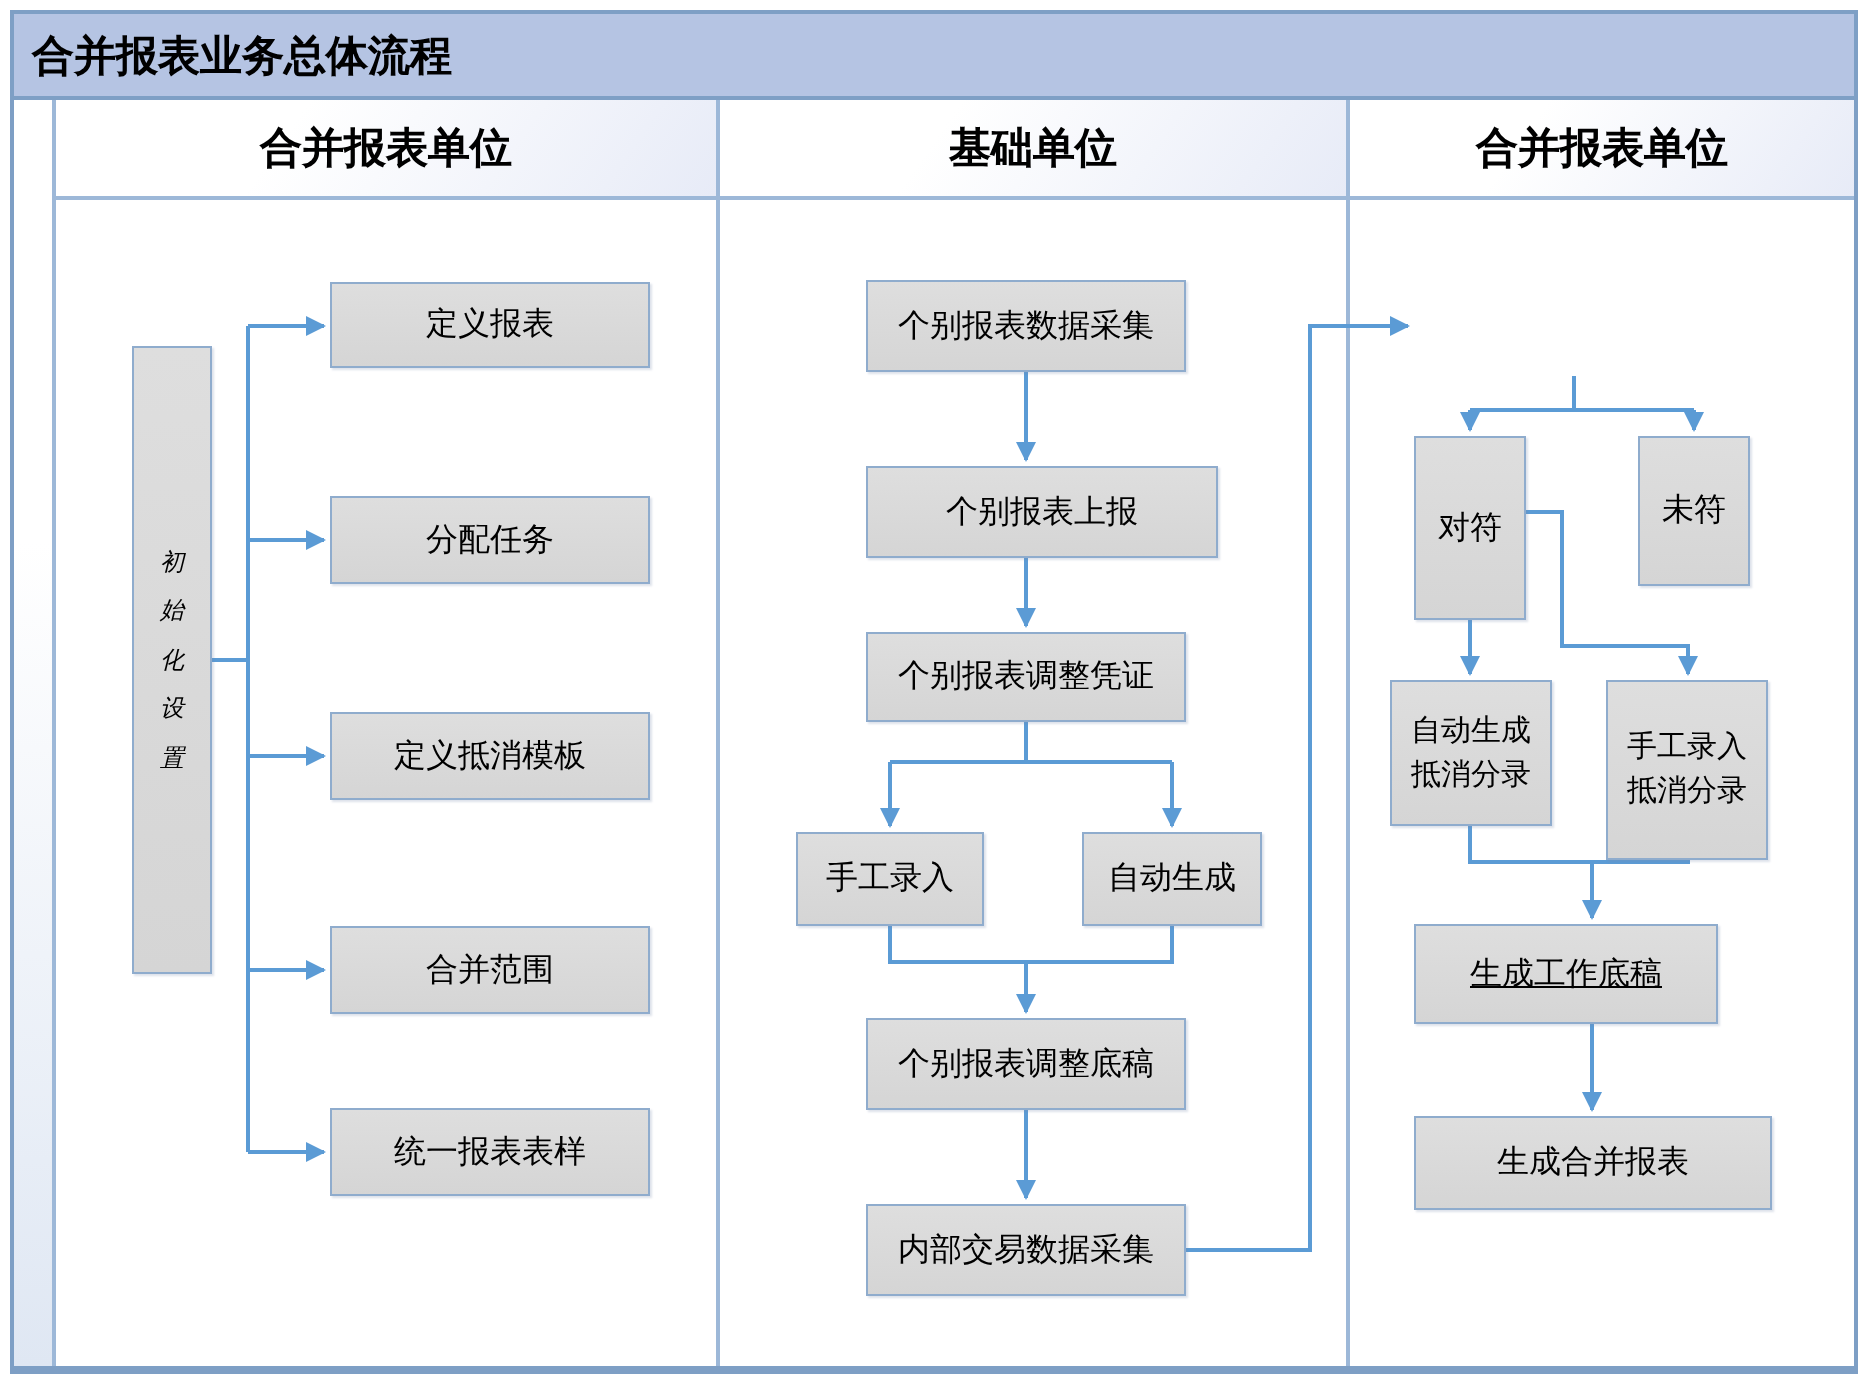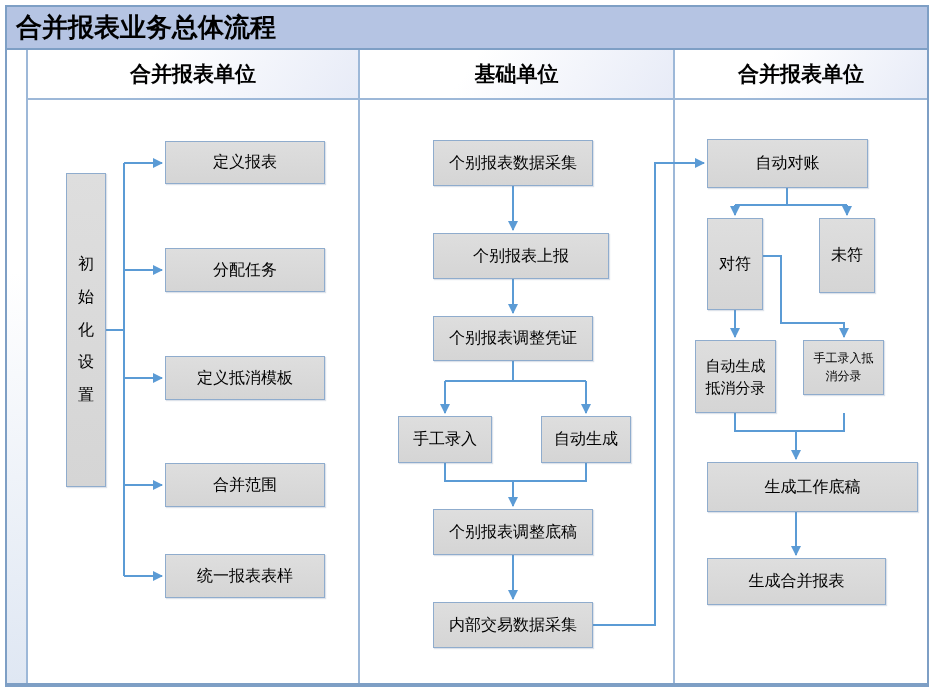--- a/index.html
+++ b/index.html
@@ -15,21 +15,21 @@
     background:#ffffff;
   }
   
   .title-bar {
     position:absolute; left:5px; top:5px;
     width:924px; height:45px;
     background:#b5c4e3;
     border:2px solid #7e9fc5;
     display:flex; align-items:center;
     padding-left:9px;
-    font-size:26px; font-weight:bold; color:#000;
+    font-size:21px; font-weight:bold; color:#000;
   }
   
   .lane-area {
     position:absolute; left:5px; top:50px;
     width:924px; height:637px;
     border-left:2px solid #7e9fc5;
     border-right:2px solid #7e9fc5;
     border-bottom:4px solid #7e9fc5;
     display:flex; flex-direction:row;
     background:#ffffff;
@@ -61,40 +61,40 @@
   .node {
     position:absolute;
     background:linear-gradient(to bottom, #dedede, #d5d5d5);
     border:1.5px solid #8faccd;
     display:flex; align-items:center; justify-content:center;
     font-size:16px; color:#000; text-align:center;
     box-shadow:1px 1px 1px rgba(120,140,170,0.25);
   }
   .node span { display:block; }
   .n-init          { left:66px;  top:173px; width:40px;  height:314px; }
-  .n-init span     { width:1em; word-break:break-all; line-height:2.05; font-size:16px; }
+  .n-init span     { width:1em; word-break:break-all; line-height:2.05; font-size:12px;font-style:italic; }
   .n-def-report    { left:165px; top:141px; width:160px; height:43px; }
   .n-assign-task   { left:165px; top:248px; width:160px; height:44px; }
   .n-elim-template { left:165px; top:356px; width:160px; height:44px; }
   .n-merge-scope   { left:165px; top:463px; width:160px; height:44px; }
   .n-report-style  { left:165px; top:554px; width:160px; height:44px; }
   .n-ind-collect   { left:433px; top:140px; width:160px; height:46px; }
   .n-ind-submit    { left:433px; top:233px; width:176px; height:46px; }
   .n-ind-voucher   { left:433px; top:316px; width:160px; height:45px; }
   .n-manual-entry  { left:398px; top:416px; width:94px;  height:47px;justify-content:center; }
   .n-auto-gen      { left:541px; top:416px; width:90px;  height:47px; }
   .n-ind-draft     { left:433px; top:509px; width:160px; height:46px; }
   .n-internal-trade{ left:433px; top:602px; width:160px; height:46px; }
   .n-auto-recon    { left:707px; top:139px; width:161px; height:49px; }
   .n-matched       { left:707px; top:218px; width:56px;  height:92px; }
   .n-unmatched     { left:819px; top:218px; width:56px;  height:75px; }
   .n-auto-elim     { left:695px; top:340px; width:81px;  height:73px; font-size:15px;text-align:right; }
-  .n-manual-elim   { left:803px; top:340px; width:81px;  height:55px; font-size:12px; }
+  .n-manual-elim   { left:803px; top:340px; width:81px;  height:90px; font-size:15px; }
   .n-auto-elim span, .n-manual-elim span { width:60px; word-break:break-all; line-height:1.45; }
-  .n-work-paper    { left:707px; top:462px; width:211px; height:50px; }
+  .n-work-paper    { left:707px; top:462px; width:152px; height:50px;text-decoration:underline; }
   .n-final-report  { left:707px; top:558px; width:179px; height:47px; }
 </style>
 </head>
 <body>
 
 <div class="canvas">
 
   <div class="title-bar">
     <span>合并报表业务总体流程</span>
   </div>
@@ -194,23 +194,20 @@
   <div class="node n-auto-gen">
       <span>自动生成</span>
     </div>
   <div class="node n-ind-draft">
       <span>个别报表调整底稿</span>
     </div>
   <div class="node n-internal-trade">
       <span>内部交易数据采集</span>
     </div>
 
-  <div class="node n-auto-recon">
-      <span>自动对账</span>
-    </div>
   <div class="node n-matched">
       <span>对符</span>
     </div>
   <div class="node n-unmatched">
       <span>未符</span>
     </div>
   <div class="node n-auto-elim">
       <span>自动生成抵消分录</span>
     </div>
   <div class="node n-manual-elim">

